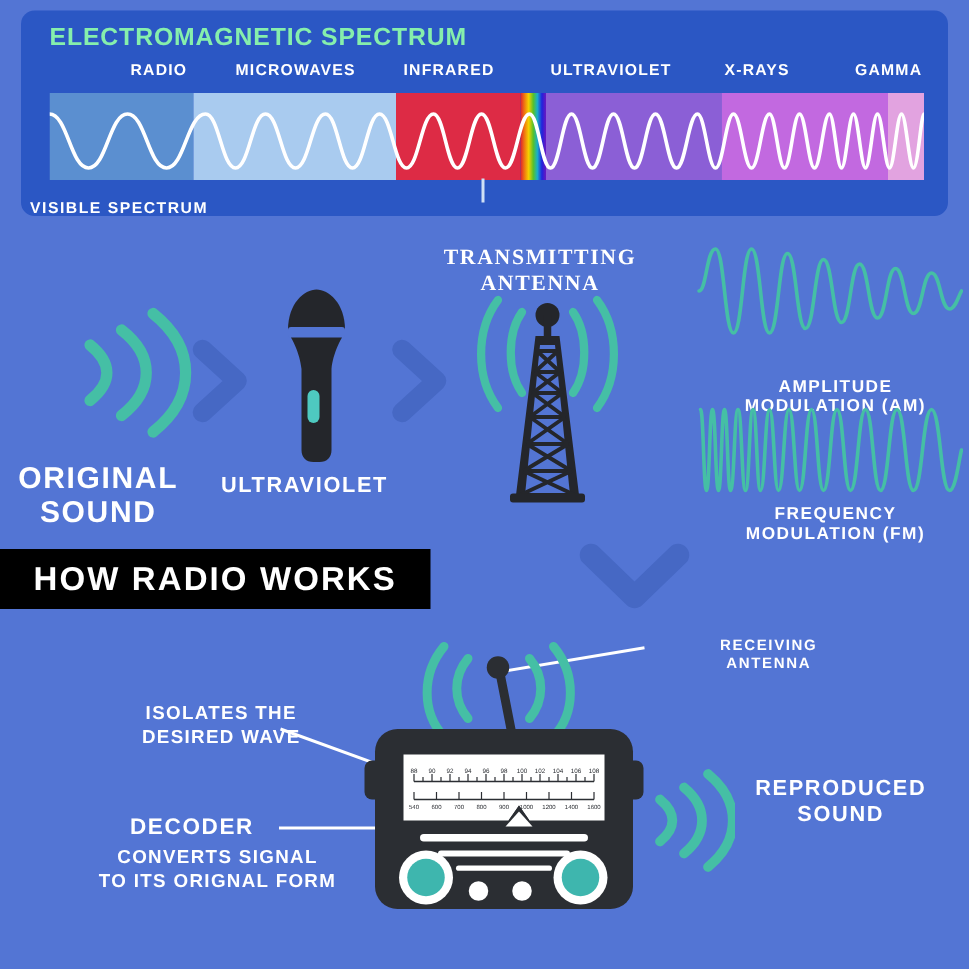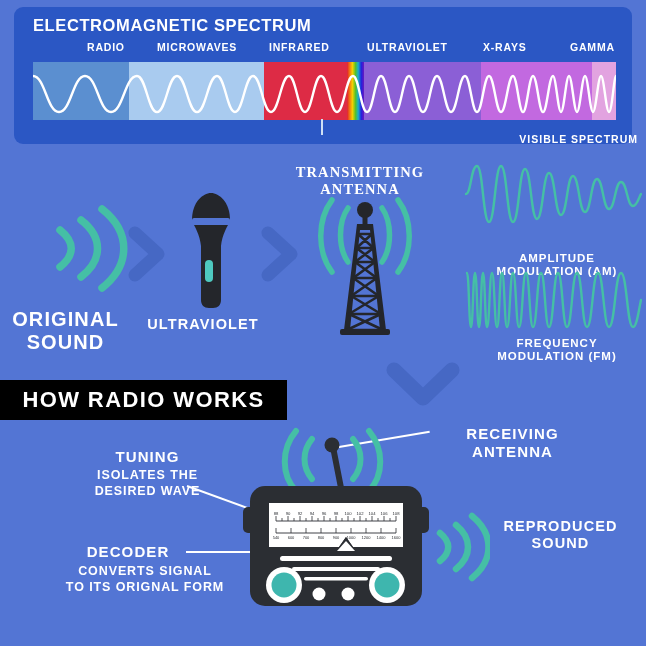--- a/index.html
+++ b/index.html
@@ -11,21 +11,21 @@
   }
   #stage{position:relative;width:646px;height:646px;}
 
   
   #spectrum-panel{
     position:absolute;left:14px;top:7px;width:618px;height:137px;
     background:#2b57c4;border-radius:9px;
   }
   #spectrum-title{
     position:absolute;left:19px;top:9px;
-    font-size:16.5px;font-weight:bold;color:#ffffff;letter-spacing:.6px;
+    font-size:16.5px;font-weight:bold;color:#86efac;letter-spacing:.6px;
     white-space:nowrap;
   }
   #spectrum-bands{
     position:absolute;left:19px;top:34px;width:580px;height:19px;
   }
   #spectrum-bands .band{
     position:absolute;top:0;
     font-size:10.5px;font-weight:bold;color:#fff;letter-spacing:.8px;
     white-space:nowrap;
     padding-left:32px;
@@ -34,21 +34,21 @@
     position:absolute;left:19px;top:55px;width:583px;height:58px;
     overflow:hidden;
   }
   #spectrum-bar .seg{position:absolute;top:0;height:58px;}
   #spectrum-bar .wavesvg{position:absolute;left:0;top:0;}
   #visible-marker{
     position:absolute;left:307px;top:112px;width:1.6px;height:16px;
     background:#cfe0f5;
   }
   #visible-label{
-    position:absolute;left:0;top:126px;width:618px;text-align:right;
+    position:absolute;left:0;top:126px;width:618px;text-align:left;
     font-size:10.5px;font-weight:bold;color:#fff;letter-spacing:1px;
   }
   #visible-label span{position:relative;left:6px;}
 
   
   .cap{
     position:absolute;color:#ffffff;font-weight:bold;
     letter-spacing:1.1px;text-align:center;line-height:1.17;
   }
 
@@ -70,34 +70,33 @@
   
   #am-wave{position:absolute;left:464px;top:163px;}
   #am-label{left:468px;top:228px;width:178px;font-size:11.5px;letter-spacing:1px;margin-top:24px;}
   #fm-wave{position:absolute;left:464px;top:268px;}
   #fm-label{left:468px;top:337px;width:178px;font-size:11.5px;letter-spacing:1px;}
 
   
   #title-banner{
     position:absolute;left:0;top:366px;width:287px;height:40px;
     background:#000000;
-    margin-top:14px;
   }
   #title-banner-text{
     position:absolute;left:0;top:0;width:287px;height:40px;
     display:flex;align-items:center;justify-content:center;
     color:#ffffff;font-size:22px;font-weight:bold;letter-spacing:1.4px;
   }
 
   
   #down-chev{position:absolute;left:384px;top:358px;}
 
   
   #radio{position:absolute;left:236px;top:425px;}
-  #rx-antenna-label{left:425px;top:425px;width:175px;font-size:15px;}
+  #rx-antenna-label{left:425px;top:425px;width:175px;font-size:10px;}
   #rx-leader{
     position:absolute;left:333px;top:447px;width:98px;height:2px;
     background:#ffffff;transform:rotate(-9.5deg);transform-origin:left center;
   }
   #reproduced-label{left:478px;top:518px;width:165px;font-size:14.5px;}
   #rep-waves{position:absolute;left:432px;top:505px;}
 
   
   #tuning-title{left:60px;top:448px;width:175px;font-size:15px;}
   #tuning-sub{
@@ -247,21 +246,20 @@
     <div id="title-banner-text">HOW RADIO WORKS</div>
   </div>
 
   <svg id="down-chev" width="78" height="58" viewBox="0 0 78 58">
     <path d="M10,12 L39,40 L68,12" fill="none" stroke="#4668c4" stroke-width="15" stroke-linecap="round" stroke-linejoin="round"></path>
   </svg>
 
   <div class="cap" id="rx-antenna-label">RECEIVING<br>ANTENNA</div>
   <div id="rx-leader"></div>
 
-  <div class="cap" id="tuning-title">TUNING</div>
   <div class="cap" id="tuning-sub">ISOLATES THE<br>DESIRED WAVE</div>
   <div id="tuning-leader"></div>
 
   <div class="cap" id="decoder-title">DECODER</div>
   <div class="cap" id="decoder-sub">CONVERTS SIGNAL<br>TO ITS ORIGNAL FORM</div>
   <div id="decoder-leader"></div>
 
   <svg id="rep-waves" width="58" height="80" viewBox="0 0 58 80">
     <g fill="none" stroke="#45bfa5" stroke-width="6.5" stroke-linecap="round">
       <path d="M8,28 C19,37 19,47 8,56"></path>

